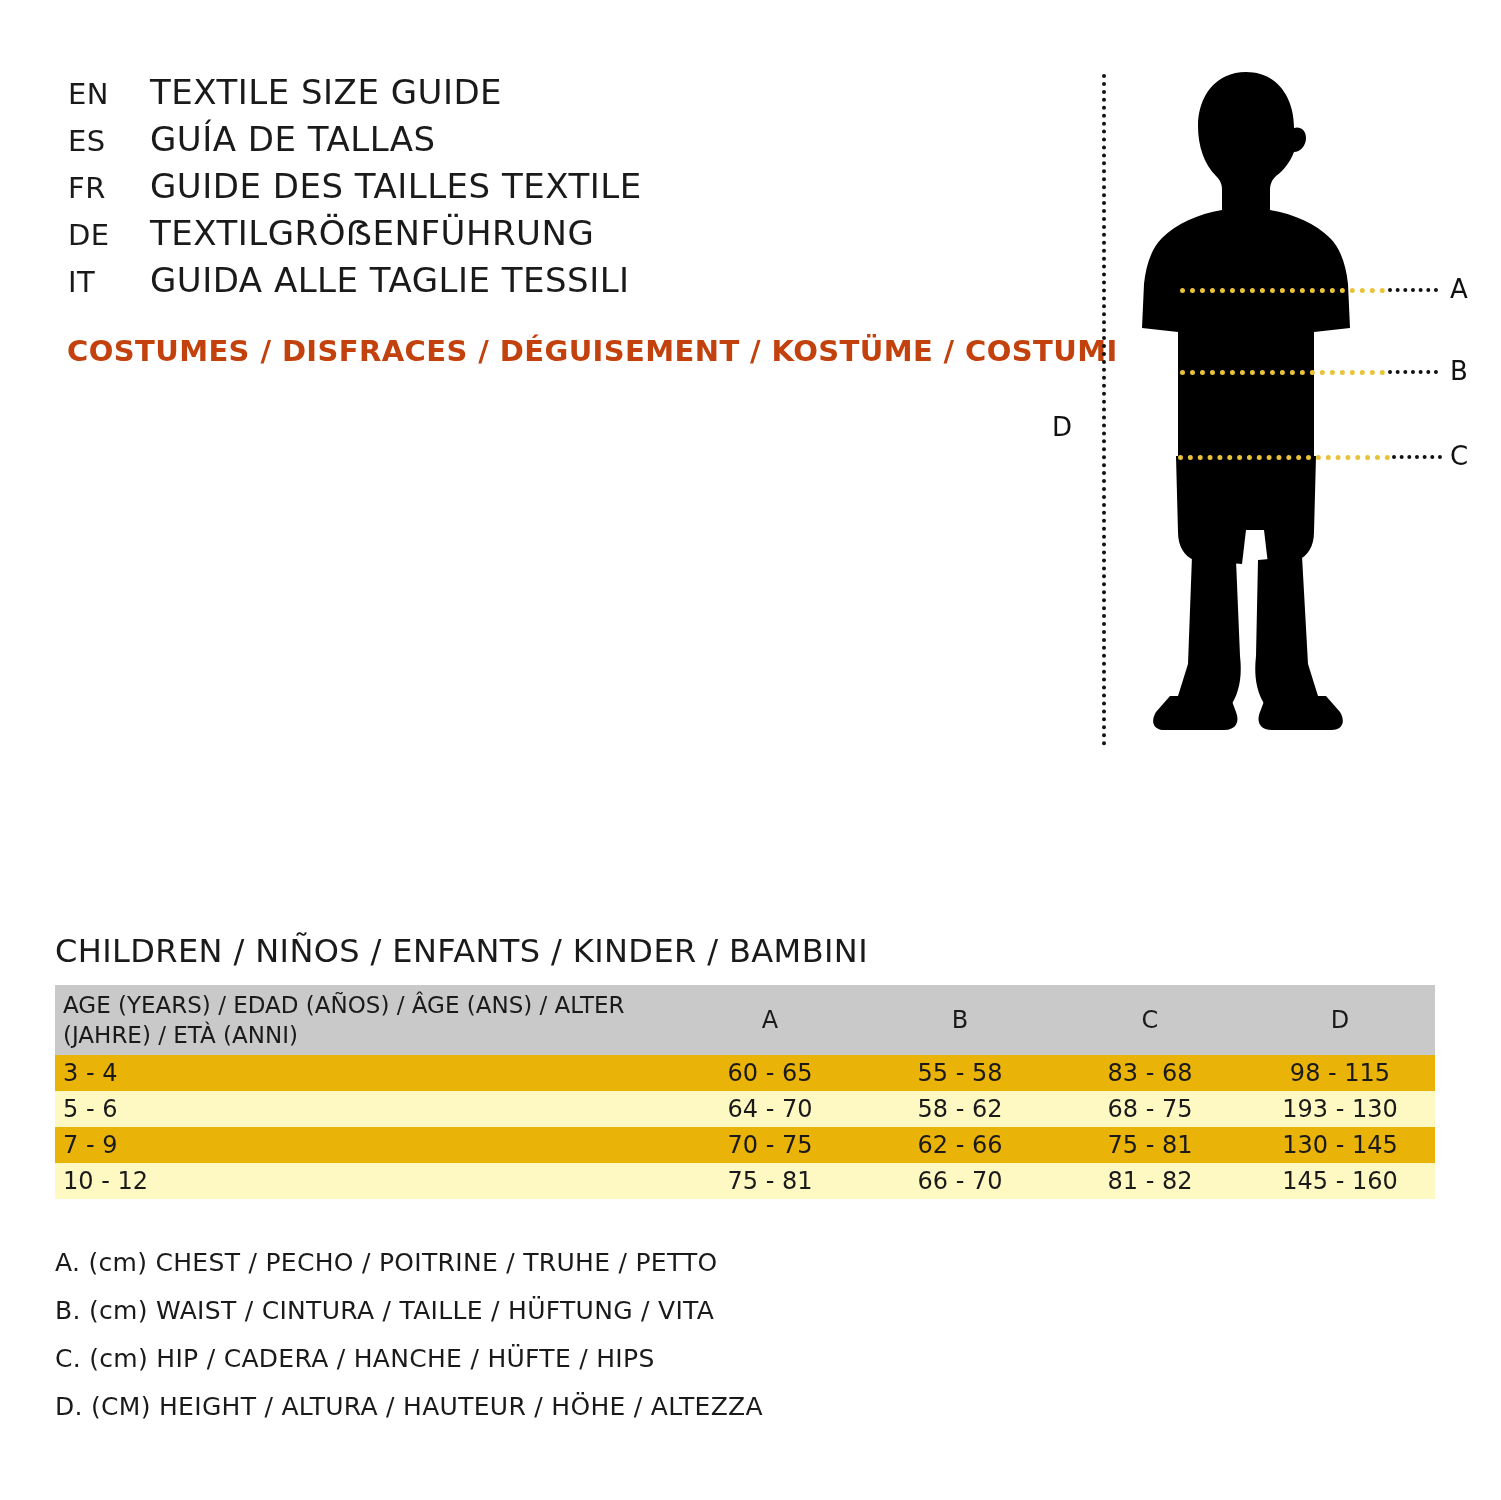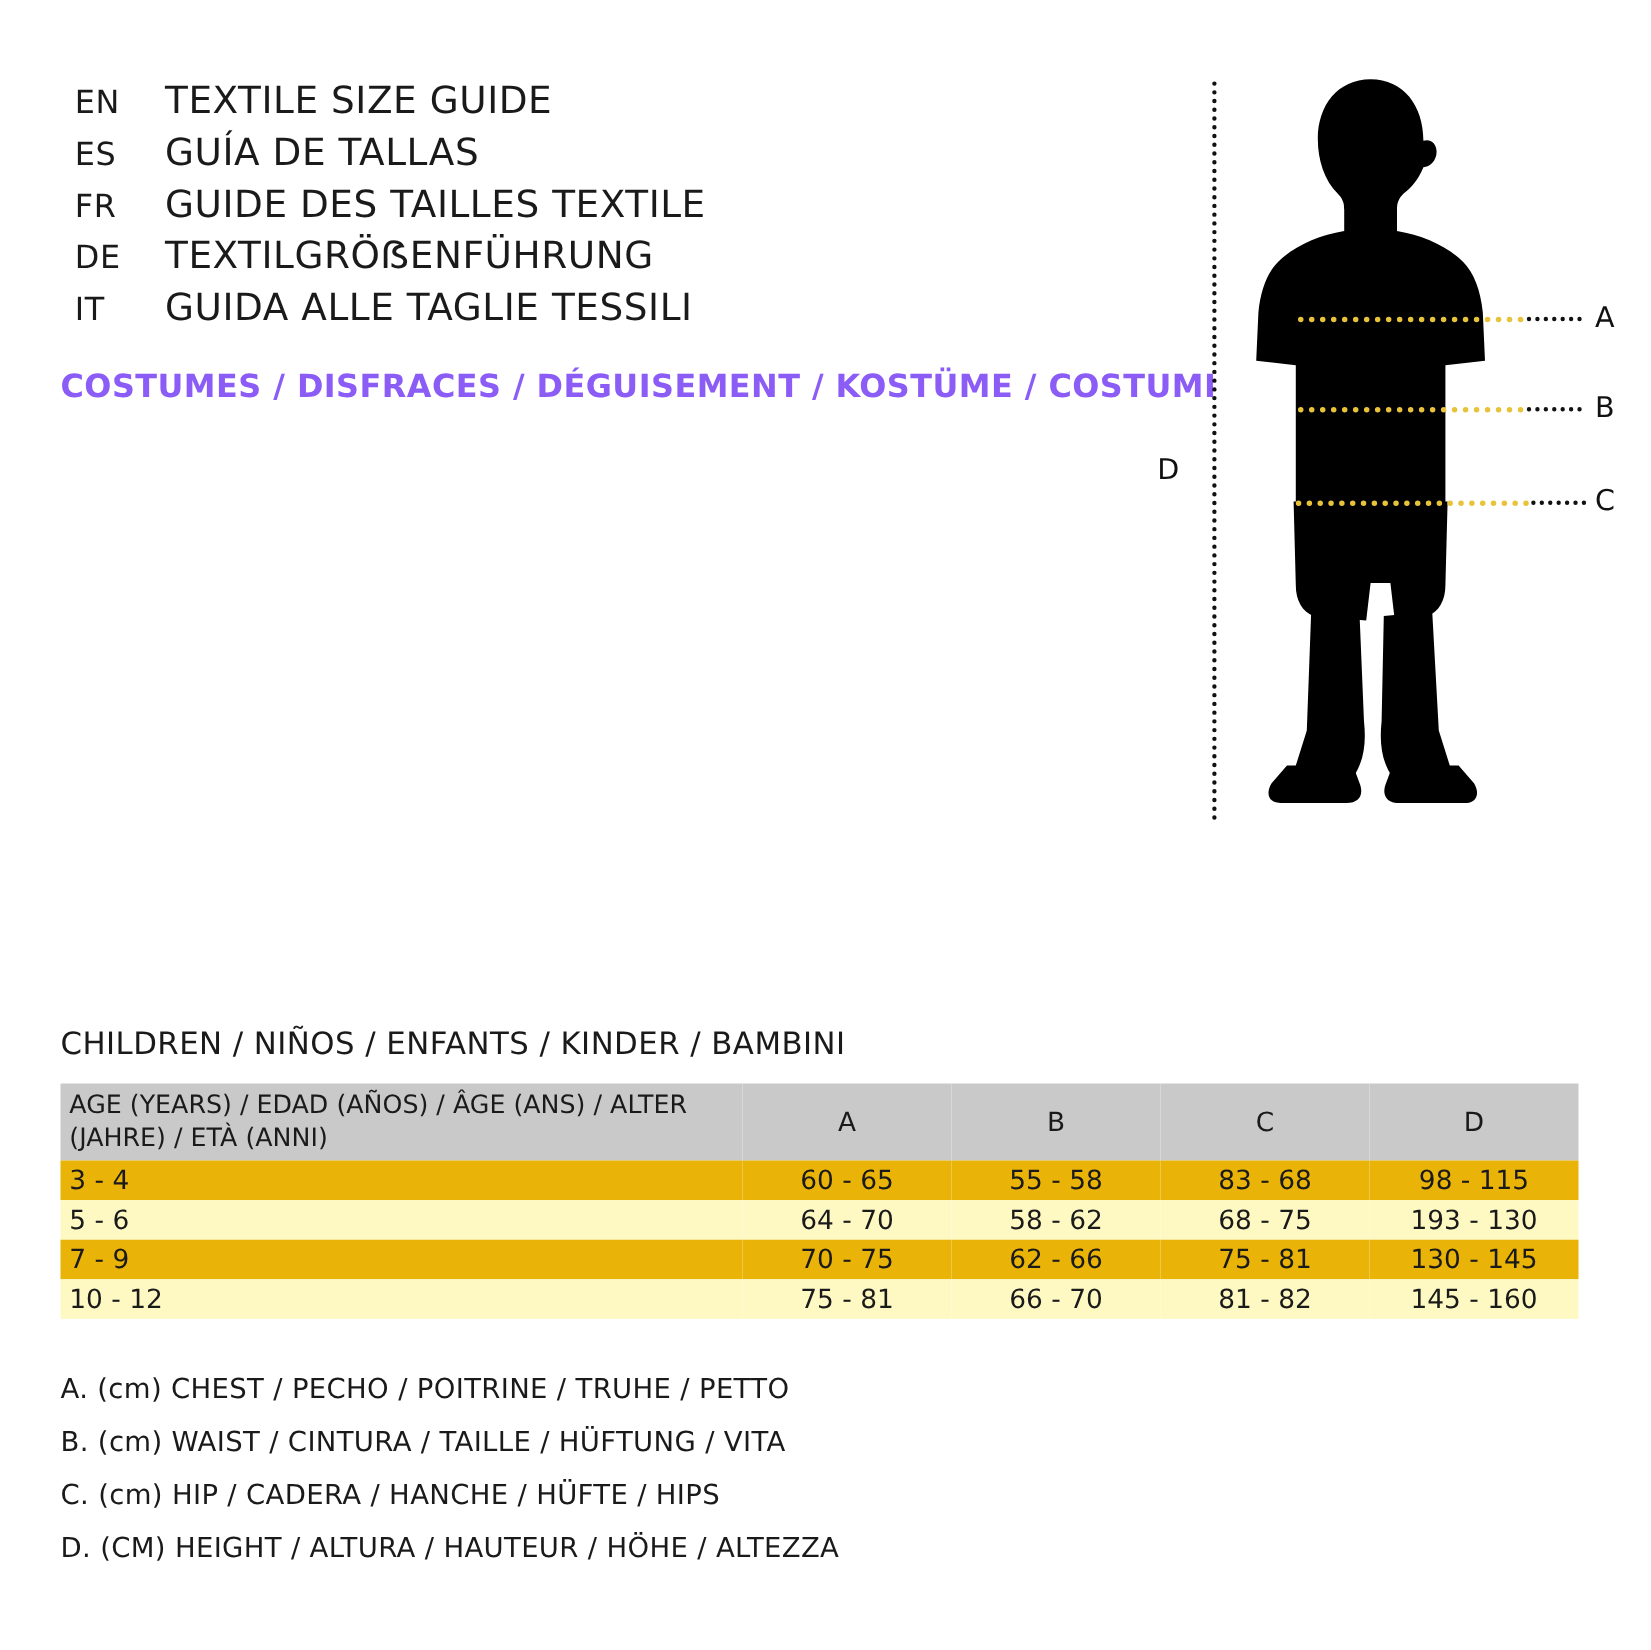--- a/index.html
+++ b/index.html
@@ -35,26 +35,26 @@
     letter-spacing: 0.5px;
     color: #1a1a1a;
   }
   .lang-text {
     font-size: 34px;
     letter-spacing: 0.5px;
     color: #1a1a1a;
   }
   .costumes-line {
     position: absolute;
-    left: 55px;
+    left: 67px;
     top: 334px;
     font-size: 29px;
     font-weight: bold;
     letter-spacing: 0.4px;
-    color: #8b5cf6;
+    color: #c2410c;
   }
 
   
   .figure-area {
     position: absolute;
     left: 1040px;
     top: 60px;
     width: 420px;
     height: 700px;
   }
@@ -104,21 +104,21 @@
   }
   .tag-a { left: 410px; top: 214px; }
   .tag-b { left: 410px; top: 296px; }
   .tag-c { left: 410px; top: 381px; }
 
   
   .table-title {
     position: absolute;
     left: 55px;
     top: 932px;
-    font-size: 28px;
+    font-size: 32px;
     letter-spacing: 0.4px;
     color: #1a1a1a;
   }
   table.size-table {
     position: absolute;
     left: 55px;
     top: 985px;
     width: 1380px;
     border-collapse: collapse;
     font-size: 24px;

